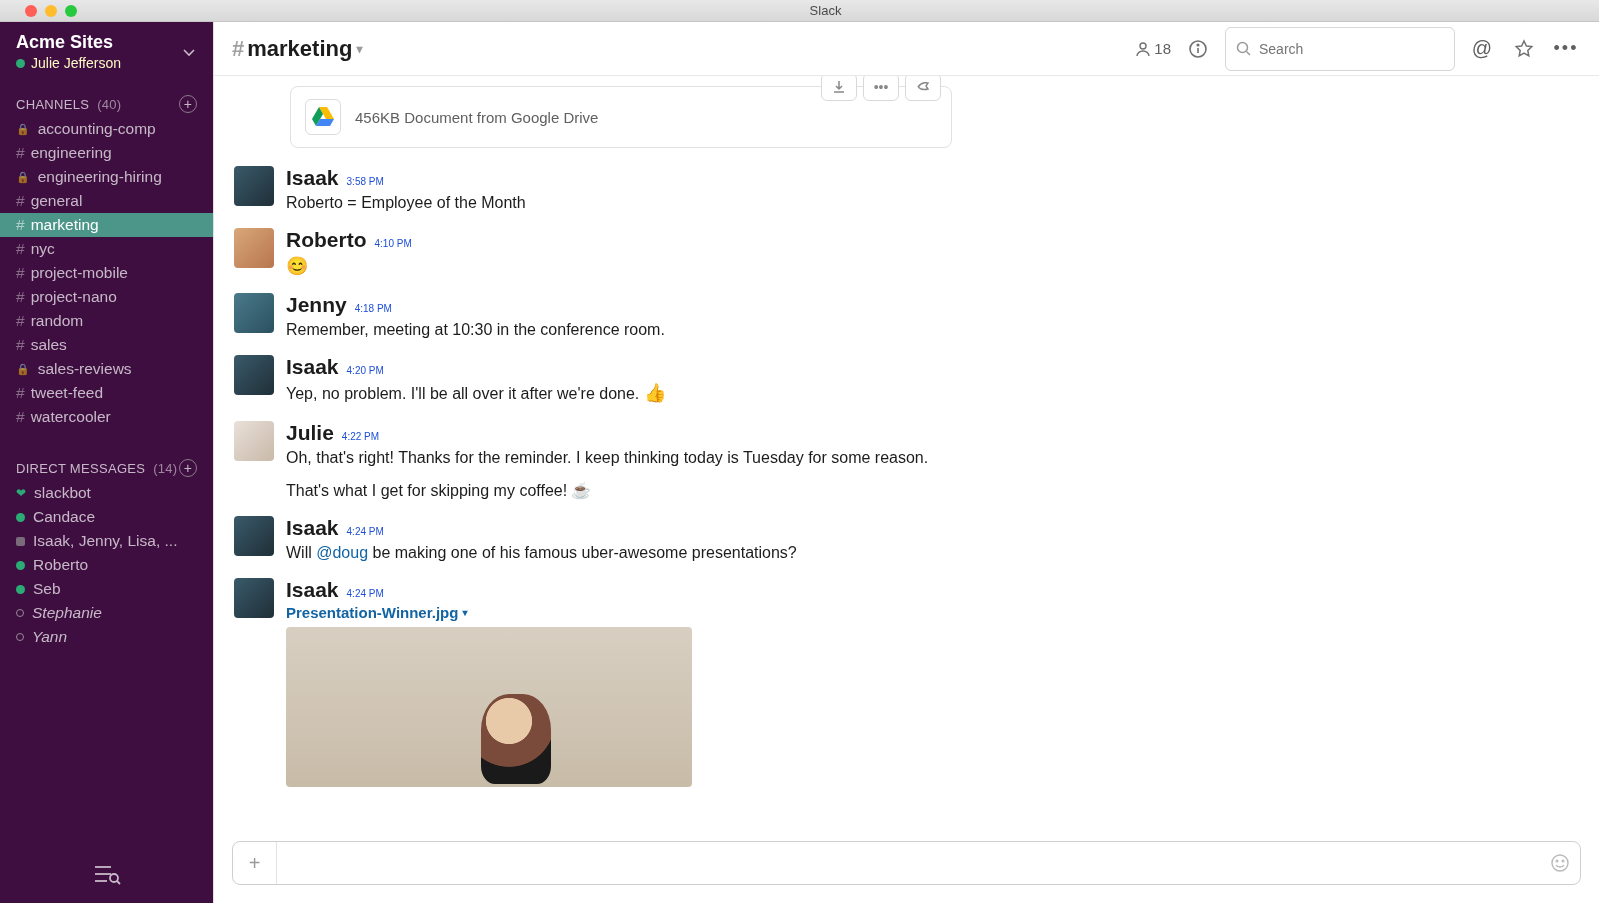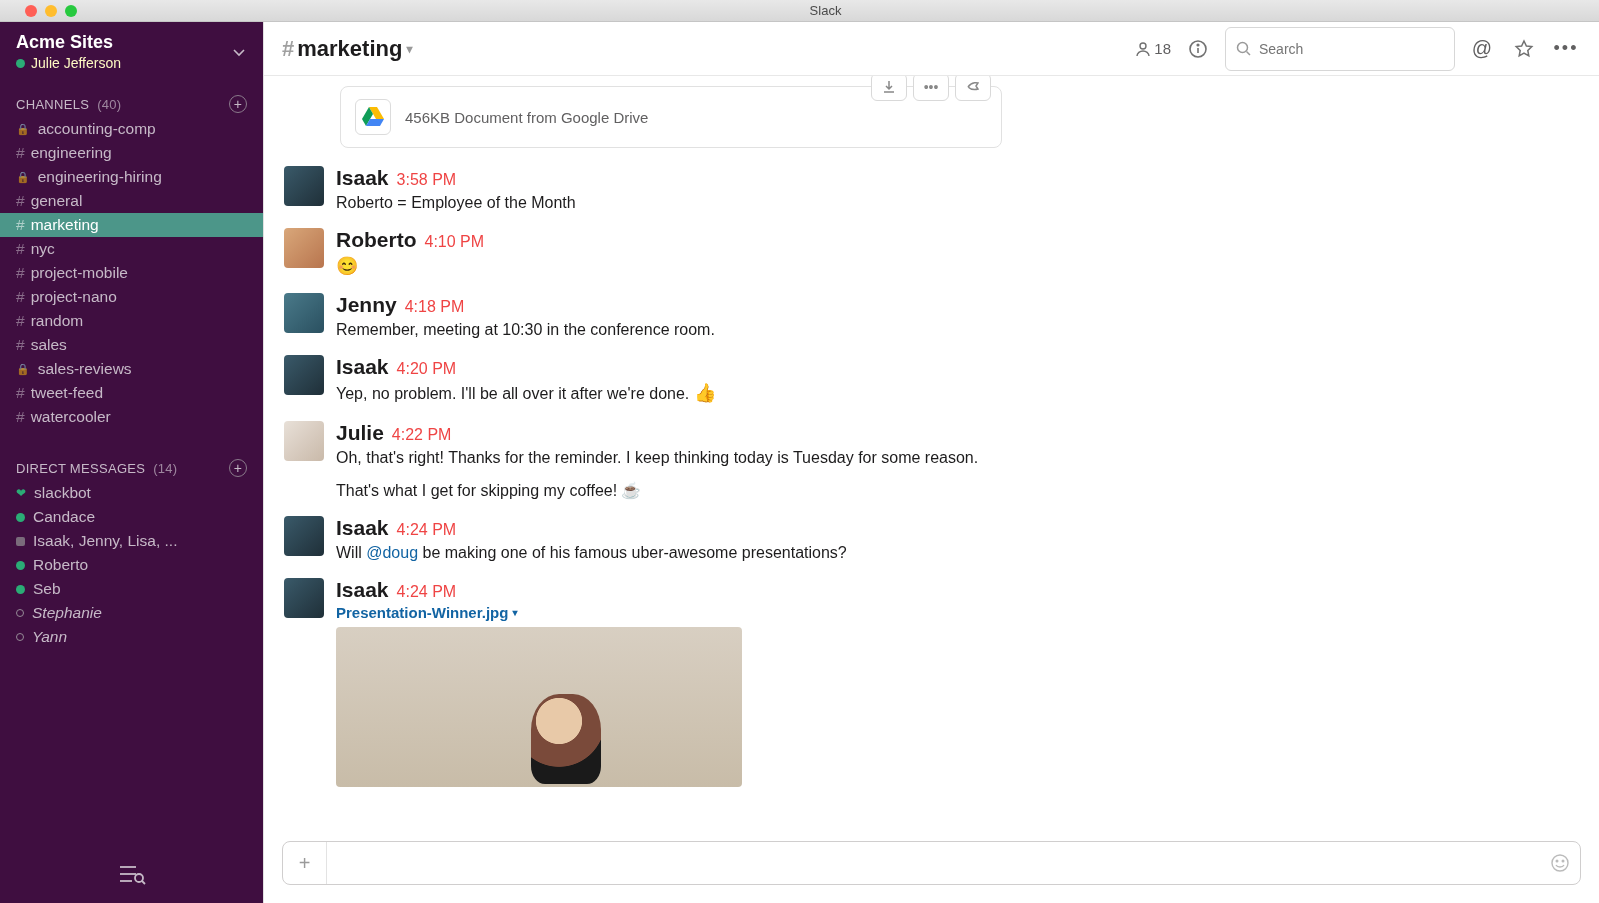--- a/index.html
+++ b/index.html
@@ -3,21 +3,21 @@
 <meta charset="utf-8">
 <style>
 * { margin: 0; padding: 0; box-sizing: border-box; }
 body { font-family: -apple-system, "Helvetica Neue", Arial, sans-serif; font-size: 15px; color: #1d1c1d; height: 903px; width: 1599px; overflow: hidden; background: #f8f8f8; }
 .titlebar { height: 22px; background: linear-gradient(#e8e8e8,#d8d8d8); display: flex; align-items: center; padding: 0 25px; border-bottom: 1px solid #c5c5c5; }
 .traffic { display: flex; gap: 8px; }
 .traffic span { width: 12px; height: 12px; border-radius: 50%; display: inline-block; }
 .tl-red { background:#ff5f56; } .tl-yellow { background:#ffbd2e; } .tl-green { background:#27c93f; }
 .titlebar-title { flex:1; text-align:center; font-size:13px; color:#4a4a4a; }
 .app { display:flex; height: 881px; }
-.sidebar { width: 263px; background:#3f0e40; color:#c6b9c7; display:flex; flex-direction:column; }
+.sidebar { width: 213px; background:#3f0e40; color:#c6b9c7; display:flex; flex-direction:column; }
 .team-header { padding: 10px 16px 10px 16px; display:flex; align-items:center; justify-content:space-between; cursor:pointer; }
 .team-name { color:#fff; font-weight:900; font-size:18px; }
 .user-row { display:flex; align-items:center; gap:6px; margin-top:2px; font-size:14px; color:#fef9c3; }
 .presence { width:9px; height:9px; border-radius:50%; background:#2bac76; display:inline-block; }
 .presence.away { background:transparent; border:1.5px solid #968a97; width:8px; height:8px; }
 .chevron-down { color:#c6b9c7; }
 .section-header { display:flex; align-items:center; justify-content:space-between; padding: 14px 16px 4px; font-size:13px; letter-spacing:.3px; }
 .section-title { text-transform:uppercase; }
 .section-count { opacity:.7; margin-left:4px; }
 .plus-circle { width:18px; height:18px; border:1px solid #8a7a8b; border-radius:50%; display:flex; align-items:center; justify-content:center; font-size:14px; color:#c6b9c7; }
@@ -53,21 +53,21 @@
 
 .msg { display:flex; gap:12px; padding:4px 0 10px; }
 .avatar { width:40px; height:40px; border-radius:4px; flex-shrink:0; }
 .av-isaak { background:linear-gradient(135deg,#3a5a6a,#1f2f38); }
 .av-roberto { background:linear-gradient(135deg,#d9a77a,#b8754e); }
 .av-lisa { background:linear-gradient(135deg,#4a7a8a,#2a5060); }
 .av-julie { background:linear-gradient(135deg,#e8e0d8,#c9b9a9); }
 .msg-body { flex:1; }
 .msg-head { display:flex; align-items:baseline; gap:8px; }
 .author { font-weight:900; font-size:21px; }
-.time { font-size:16px; color:#ef4444; }
+.time { font-size:10px; color:#1d4ed8; }
 .msg-text { font-size:16px; color:#1d1c1d; margin-top:1px; line-height:1.45; }
 .msg-text .mention { color:#1264a3; }
 .msg-text .emoji { font-size:18px; }
 .file-link { color:#1264a3; font-weight:600; display:flex; align-items:center; gap:4px; margin-top:2px; }
 .file-link .car { font-size:10px; }
 .image-attach { margin-top:6px; width:406px; height:160px; background:linear-gradient(#d8cfc2,#c8bca8); border-radius:4px; position:relative; overflow:hidden; }
 .image-attach::after { content:""; position:absolute; left:48%; top:42%; width:70px; height:90px; background:radial-gradient(circle at 40% 30%, #e8c9a8 0 30%, #7a4a3a 31% 60%, #1a1a1a 61% 100%); border-radius:40% 40% 20% 20%; }
 
 .composer { border-top:0; padding:10px 18px 18px; }
 .composer-box { border:1.5px solid #d0cece; border-radius:8px; display:flex; align-items:center; height:44px; }

